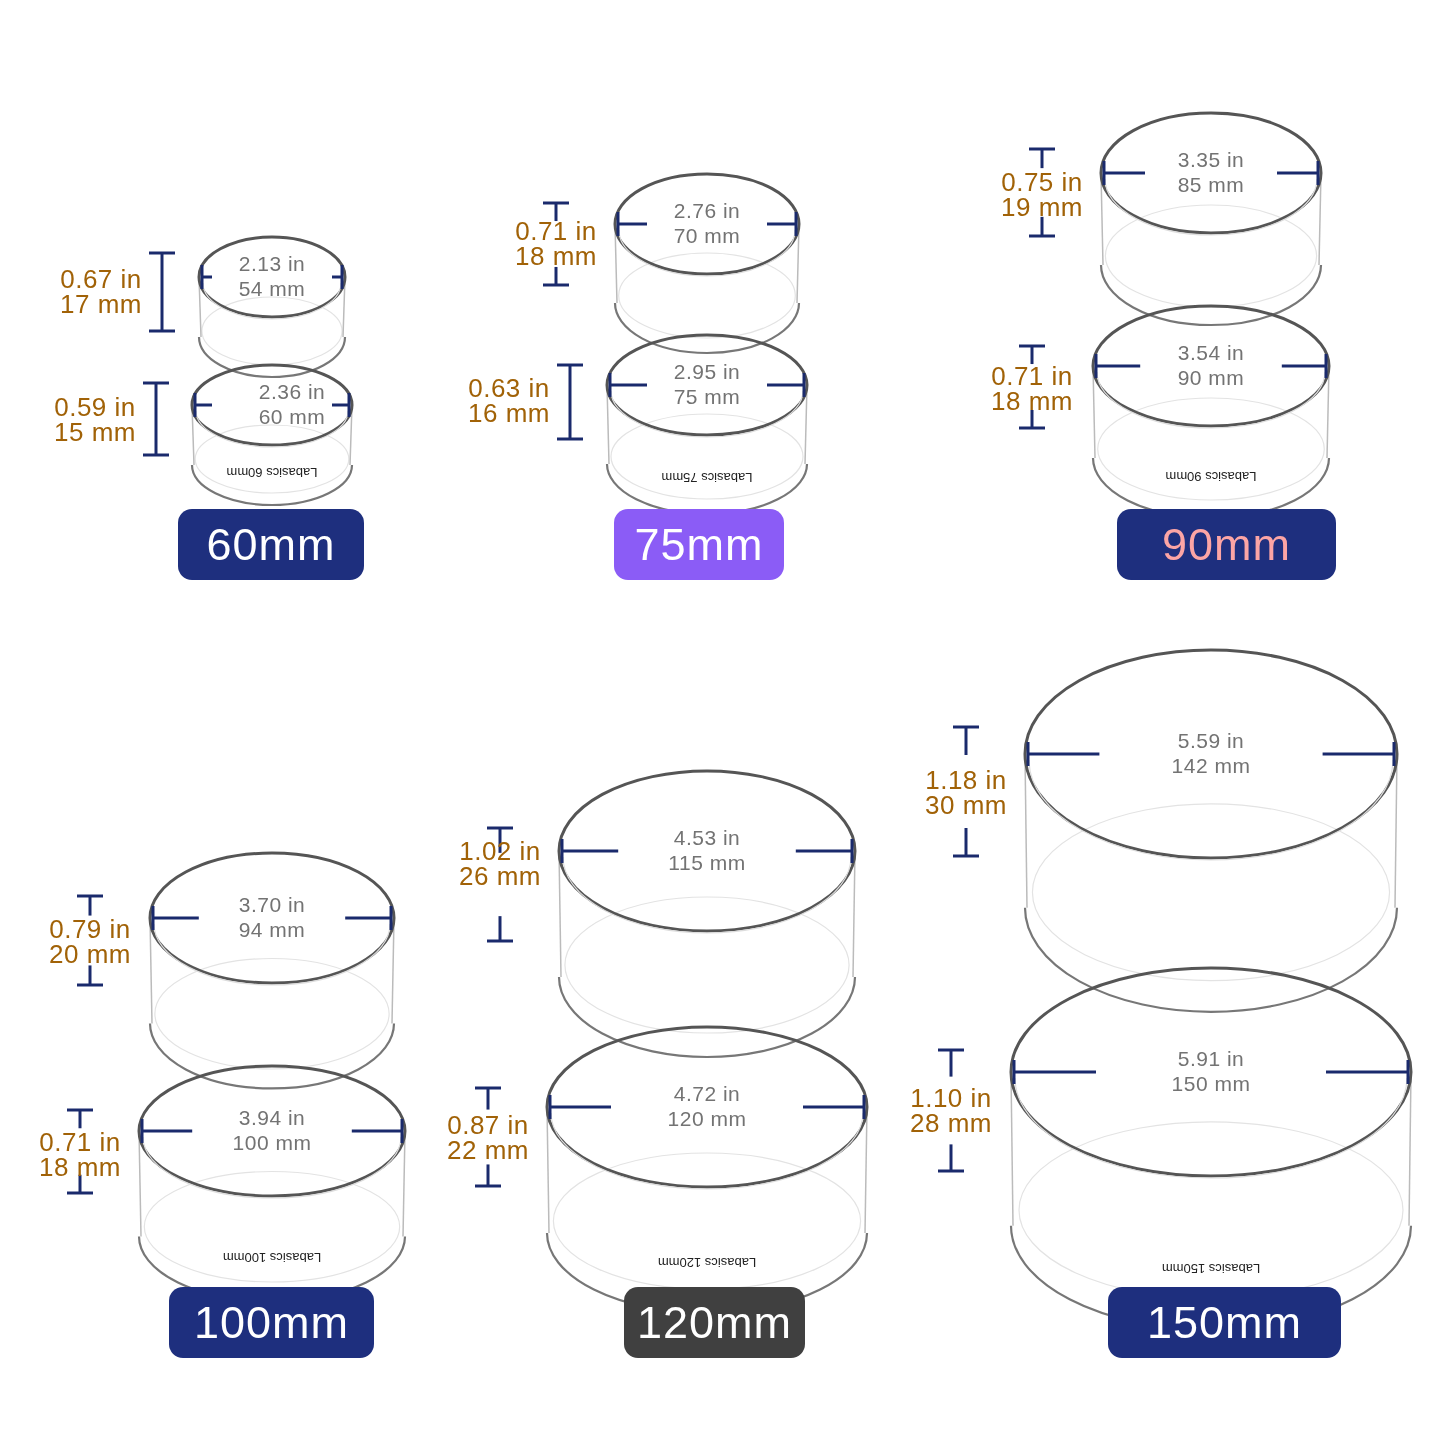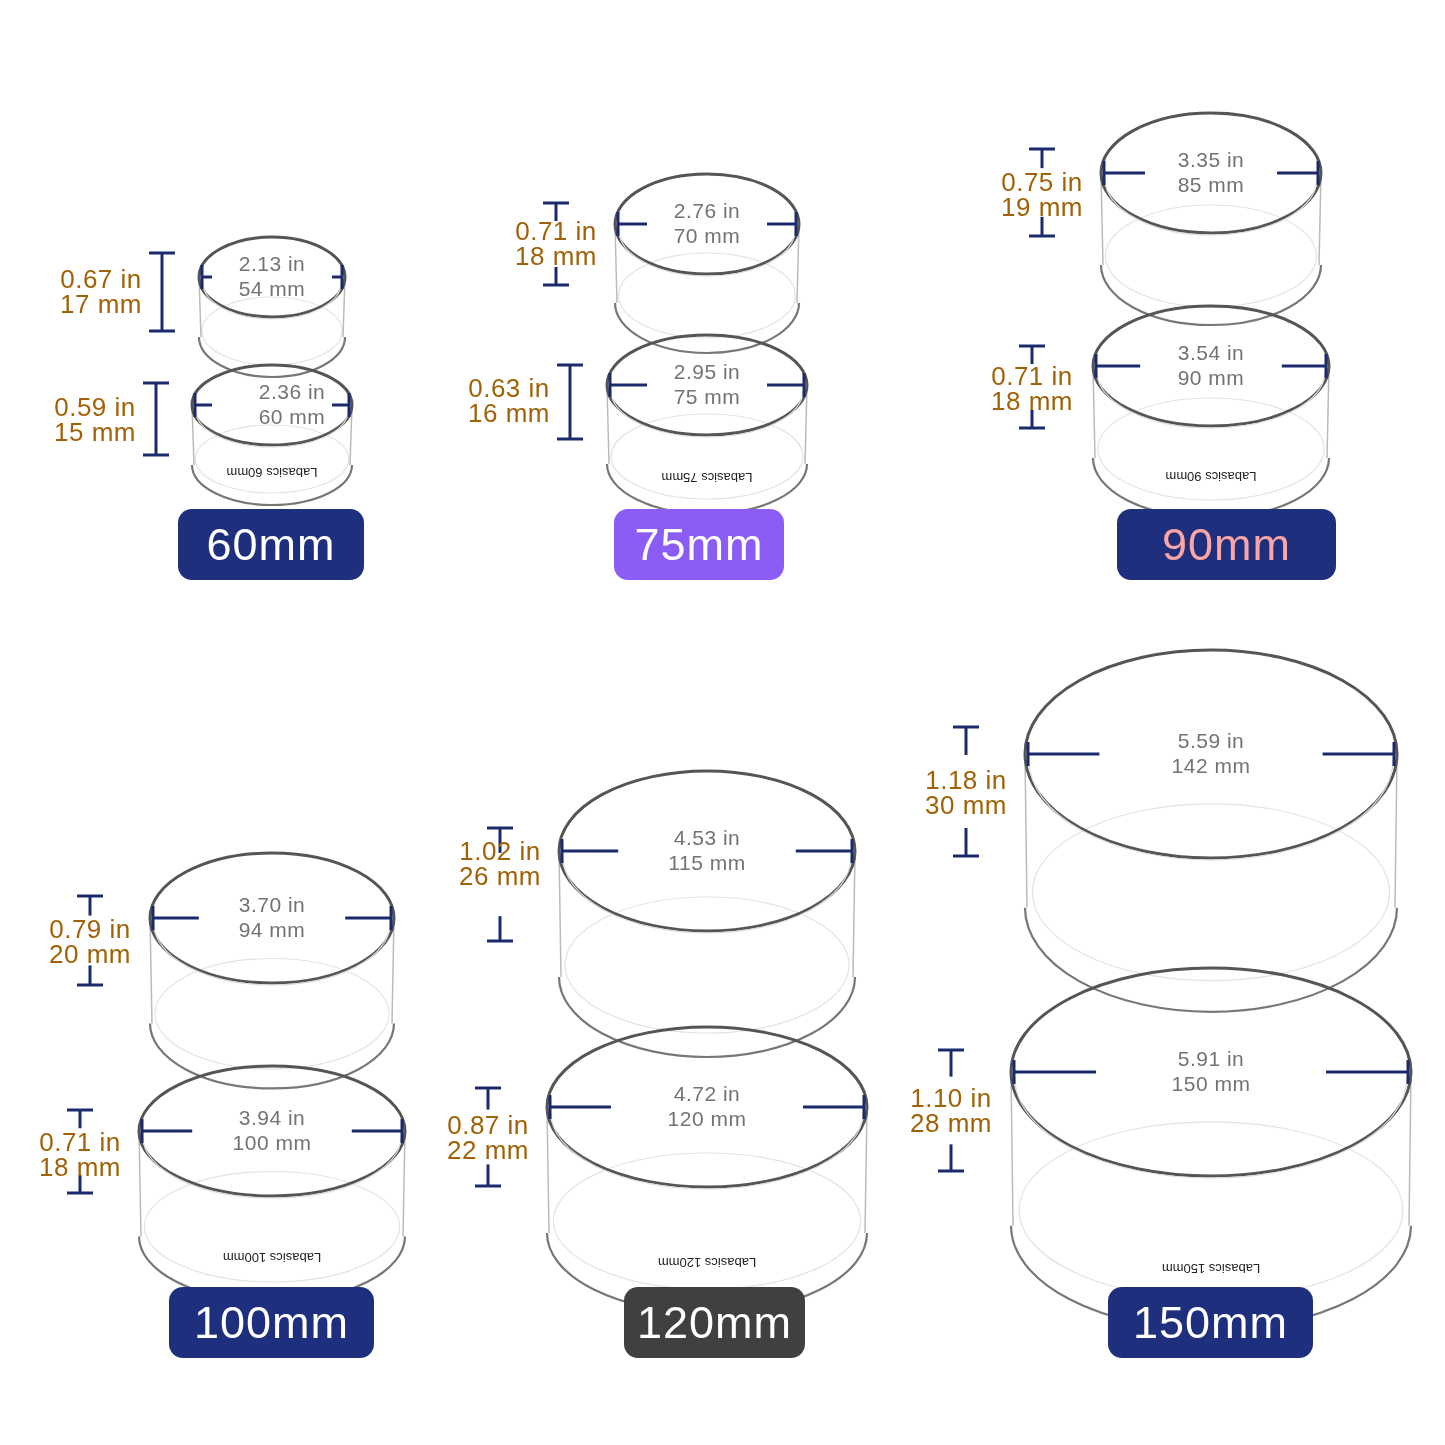--- a/index.html
+++ b/index.html
@@ -324,13 +324,13 @@
       <div>142 mm</div>
     </div><div class="ht-label" style="left: 966px; top: 768px;">
       <div>1.18 in</div>
       <div>30 mm</div>
     </div><div class="dia-label" style="left: 1211px; top: 1046px;">
       <div>5.91 in</div>
       <div>150 mm</div>
     </div><div class="ht-label" style="left: 951px; top: 1086px;">
       <div>1.10 in</div>
       <div>28 mm</div>
-    </div><div class="brand" style="left: 1211px; top: 1261px;">Labasics 150mm</div><div class="badge" style="left: 1108px; top: 1287px; width: 205px; background: rgb(30, 47, 126); color: rgb(255, 255, 255);">150mm</div></div>
+    </div><div class="brand" style="left: 1211px; top: 1261px;">Labasics 150mm</div><div class="badge" style="left: 1108px; top: 1287px; width: 233px; background: rgb(30, 47, 126); color: rgb(255, 255, 255);">150mm</div></div>
 
 </body></html>

